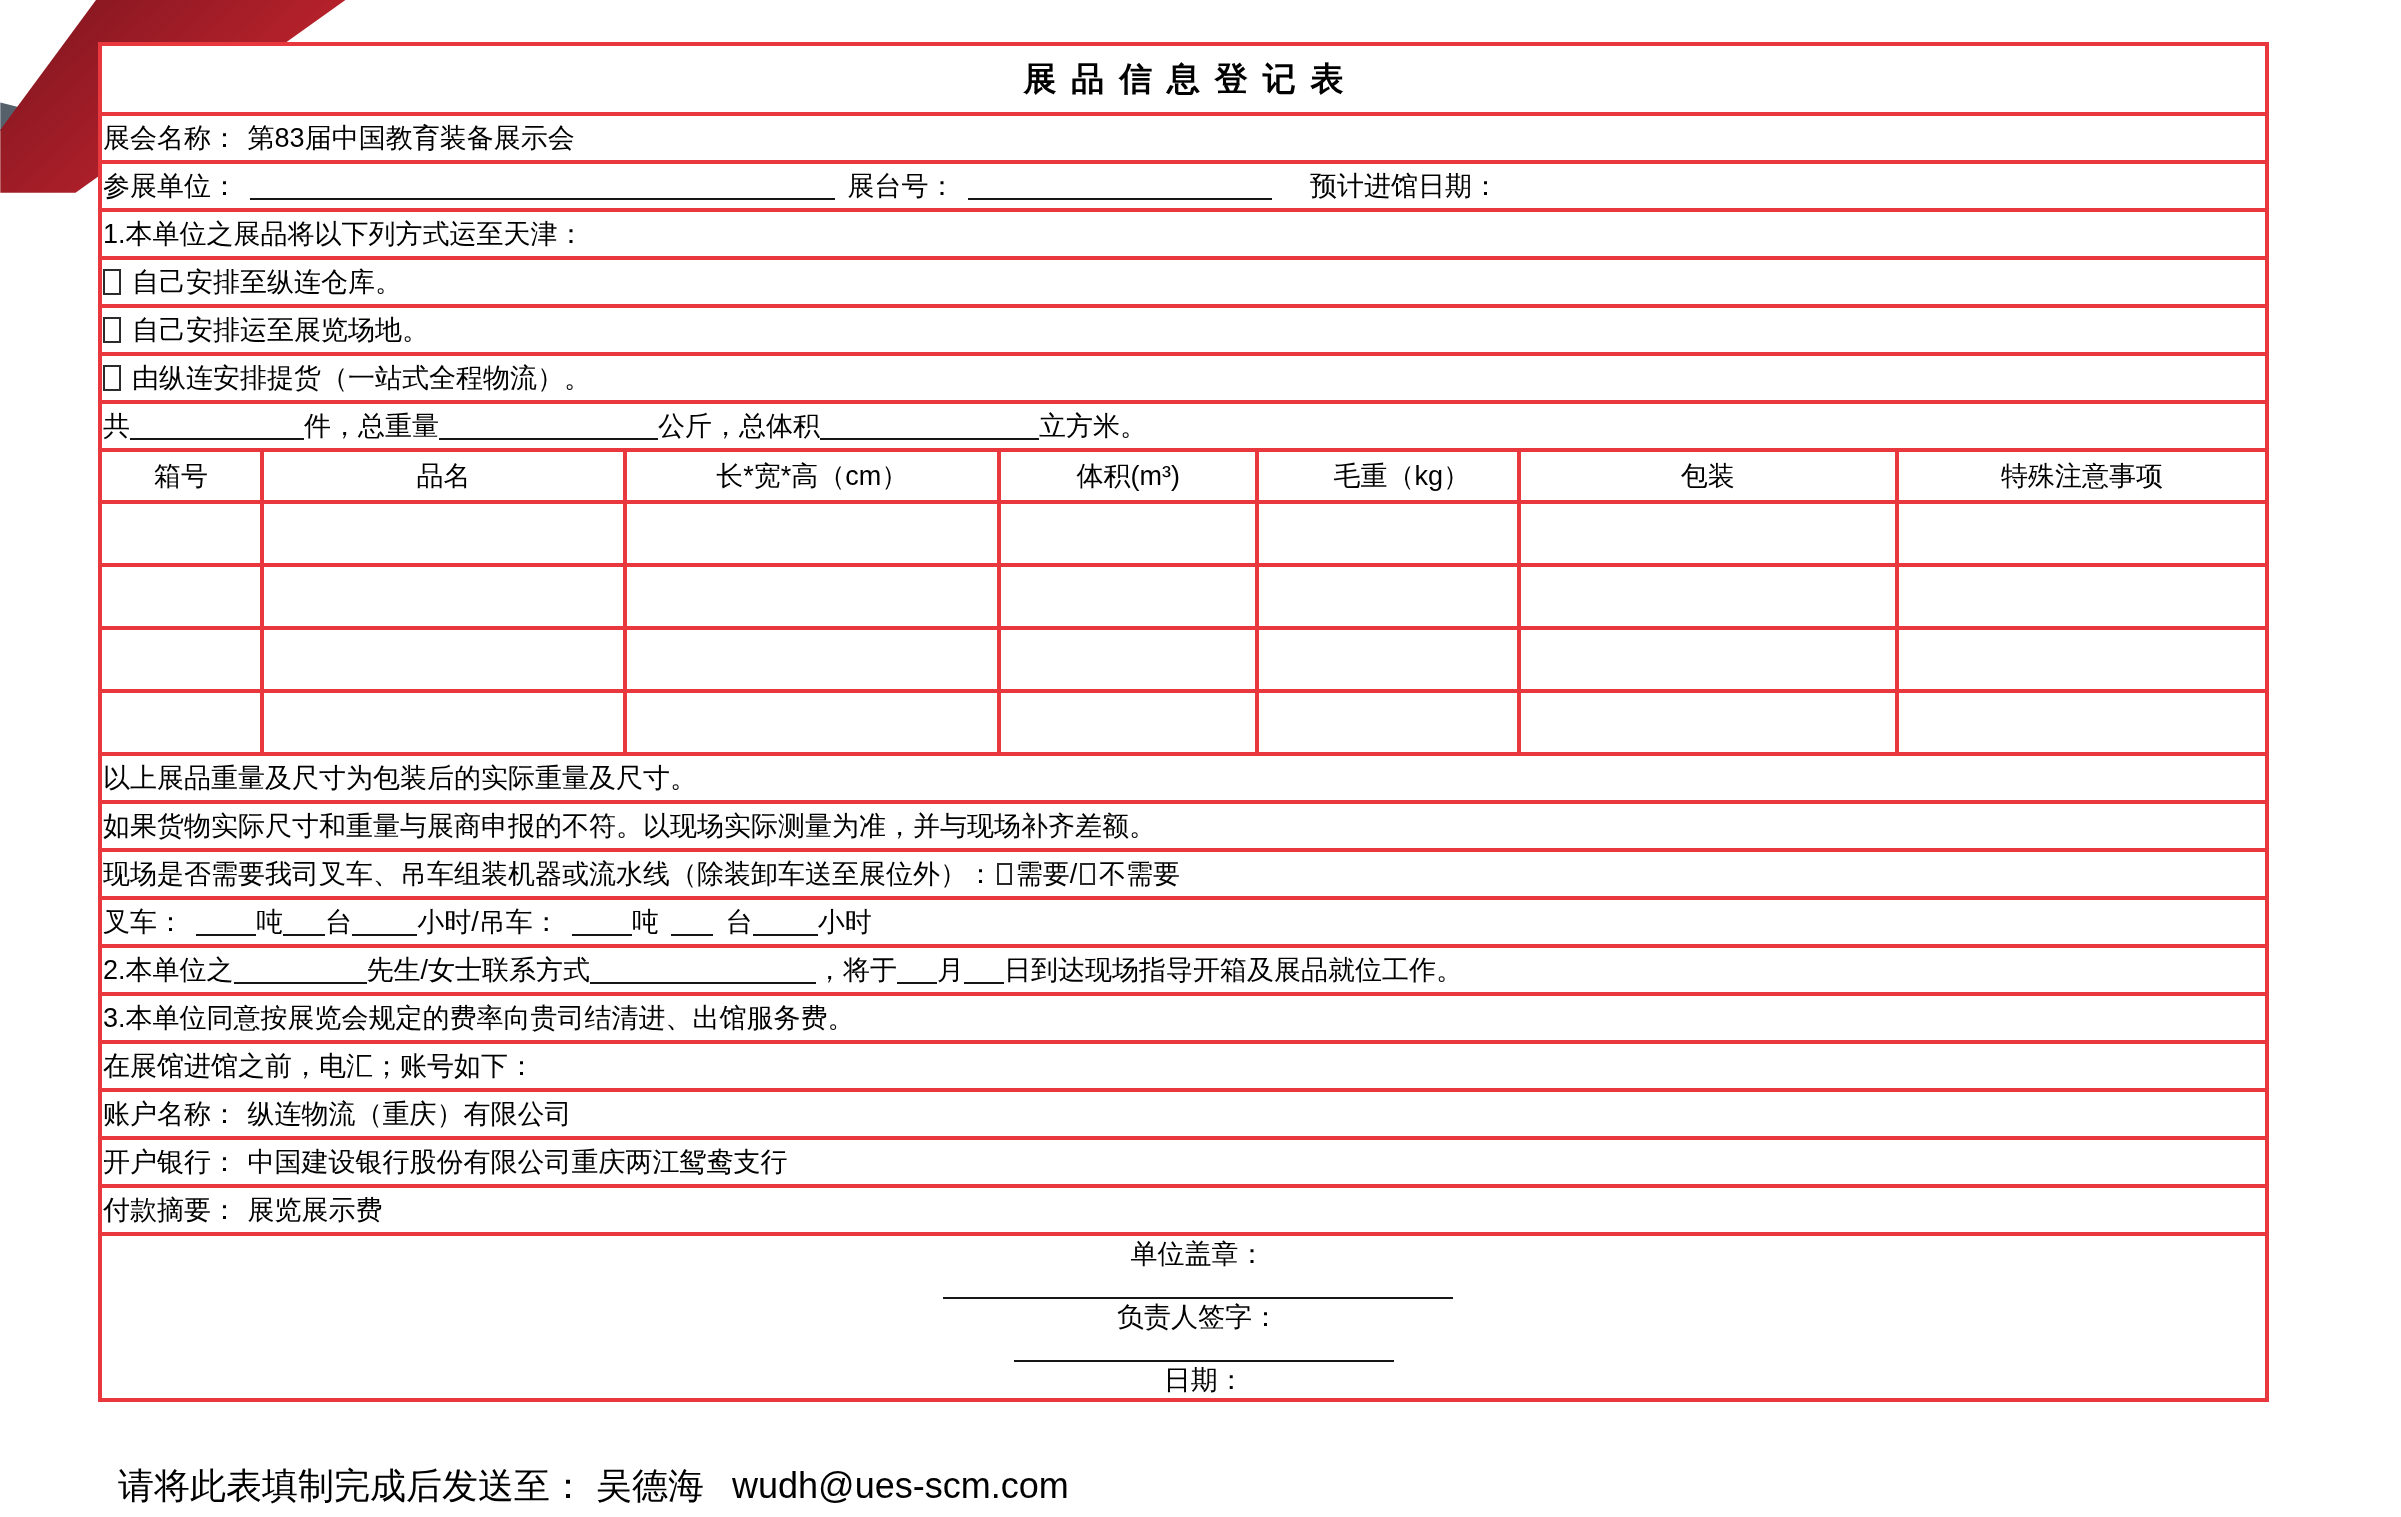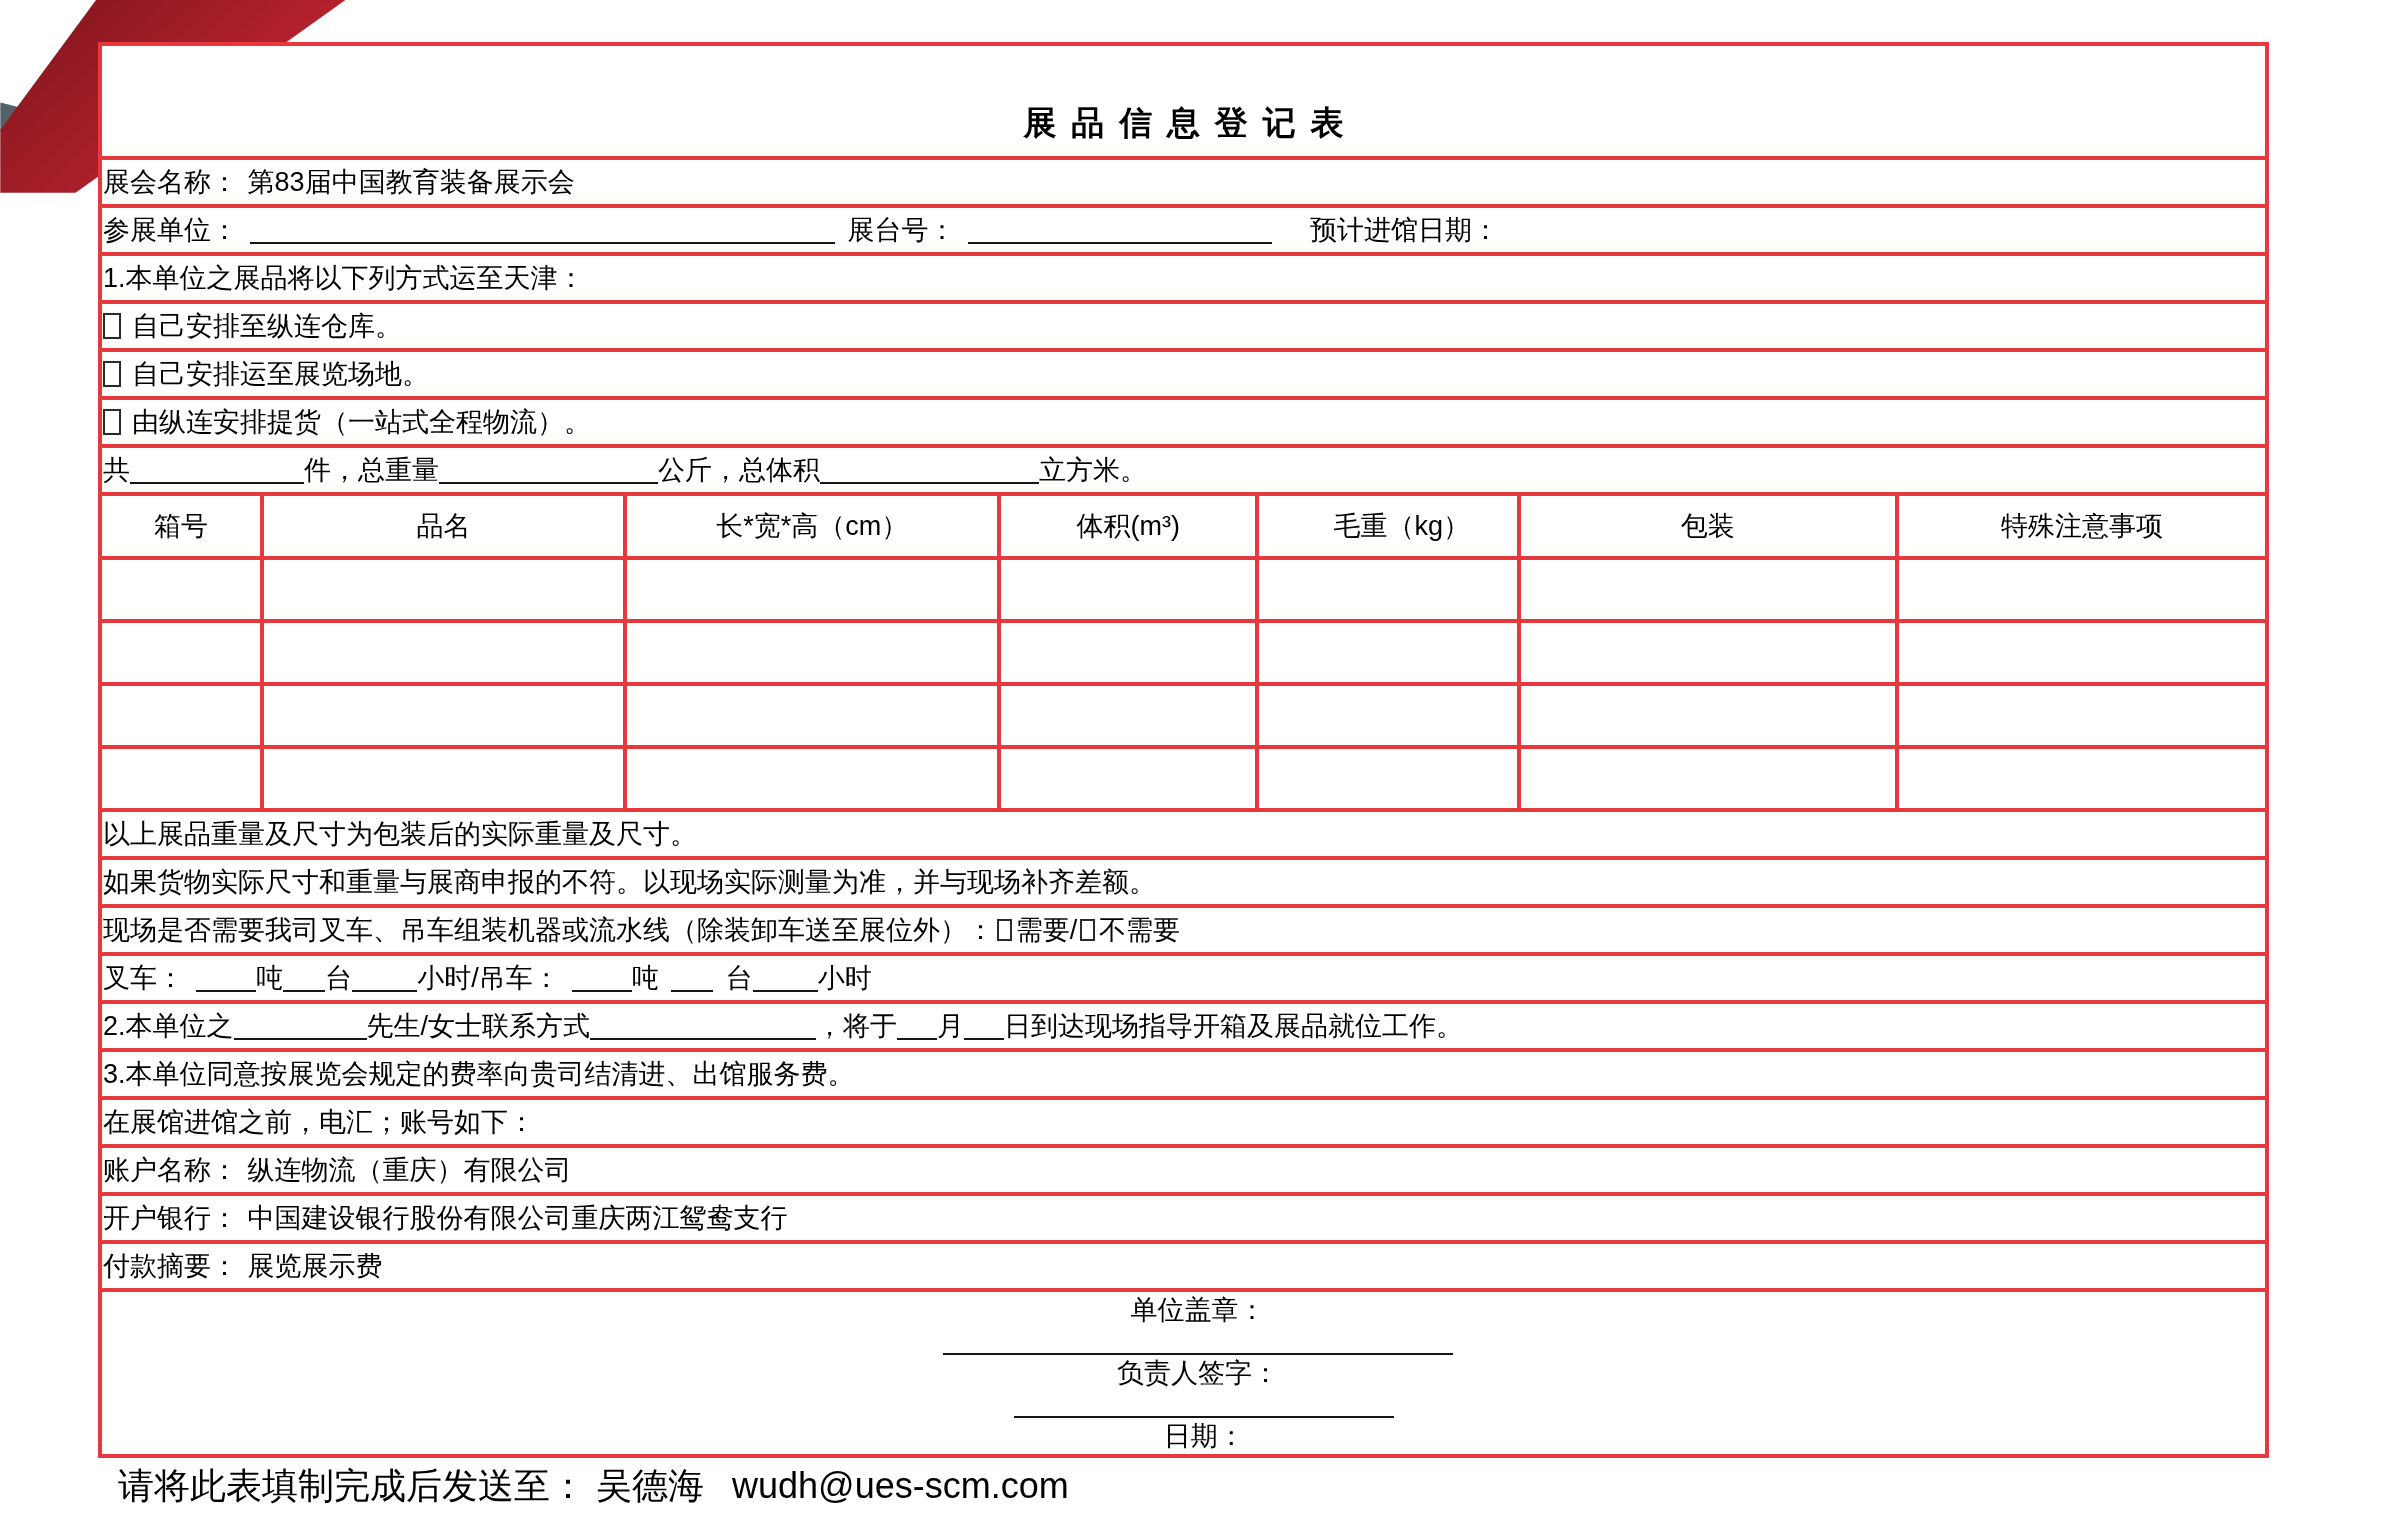--- a/index.html
+++ b/index.html
@@ -28,21 +28,21 @@
   }
 
   .row {
     border-top: 4.1px solid #e8383d;
     min-height: 48px;
     display: flex;
     align-items: center;
     padding-left: 1px;
     white-space: nowrap;
   }
-  .form > .row:first-child { border-top: none; margin-top: 44px; }
+  .form > .row:first-child { border-top: none; }
 
   .title-row {
     min-height: 66px;
     justify-content: center;
     padding-left: 0;
     font-size: 33px;
     font-weight: bold;
     letter-spacing: 0.45em;
     text-indent: 0.45em;
   }
@@ -68,21 +68,21 @@
   
   .table-block { border-top: 4.1px solid #e8383d; }
   .trow { display: flex; }
   .trow + .trow { border-top: 4.1px solid #e8383d; }
   .tcell {
     display: flex; align-items: center; justify-content: center;
     border-left: 4.1px solid #e8383d;
     overflow: hidden;
   }
   .tcell:first-child { border-left: none; }
-  .header-row .tcell { height: 60px; }
+  .header-row .tcell { height: 48px; }
   .empty-row .tcell { height: 59px; background: #fff; }
   .c1 { flex: 0 0 7.3%; }
   .c2 { flex: 0 0 16.8%; }
   .c3 { flex: 0 0 17.3%; }
   .c4 { flex: 0 0 11.9%; }
   .c5 { flex: 0 0 12.1%; padding-left: 28px; }
   .c6 { flex: 0 0 17.5%; }
   .c7 { flex: 1 1 auto; }
 
   .sig-row { min-height: 83px; padding-left: 29px; flex-direction: column; }

